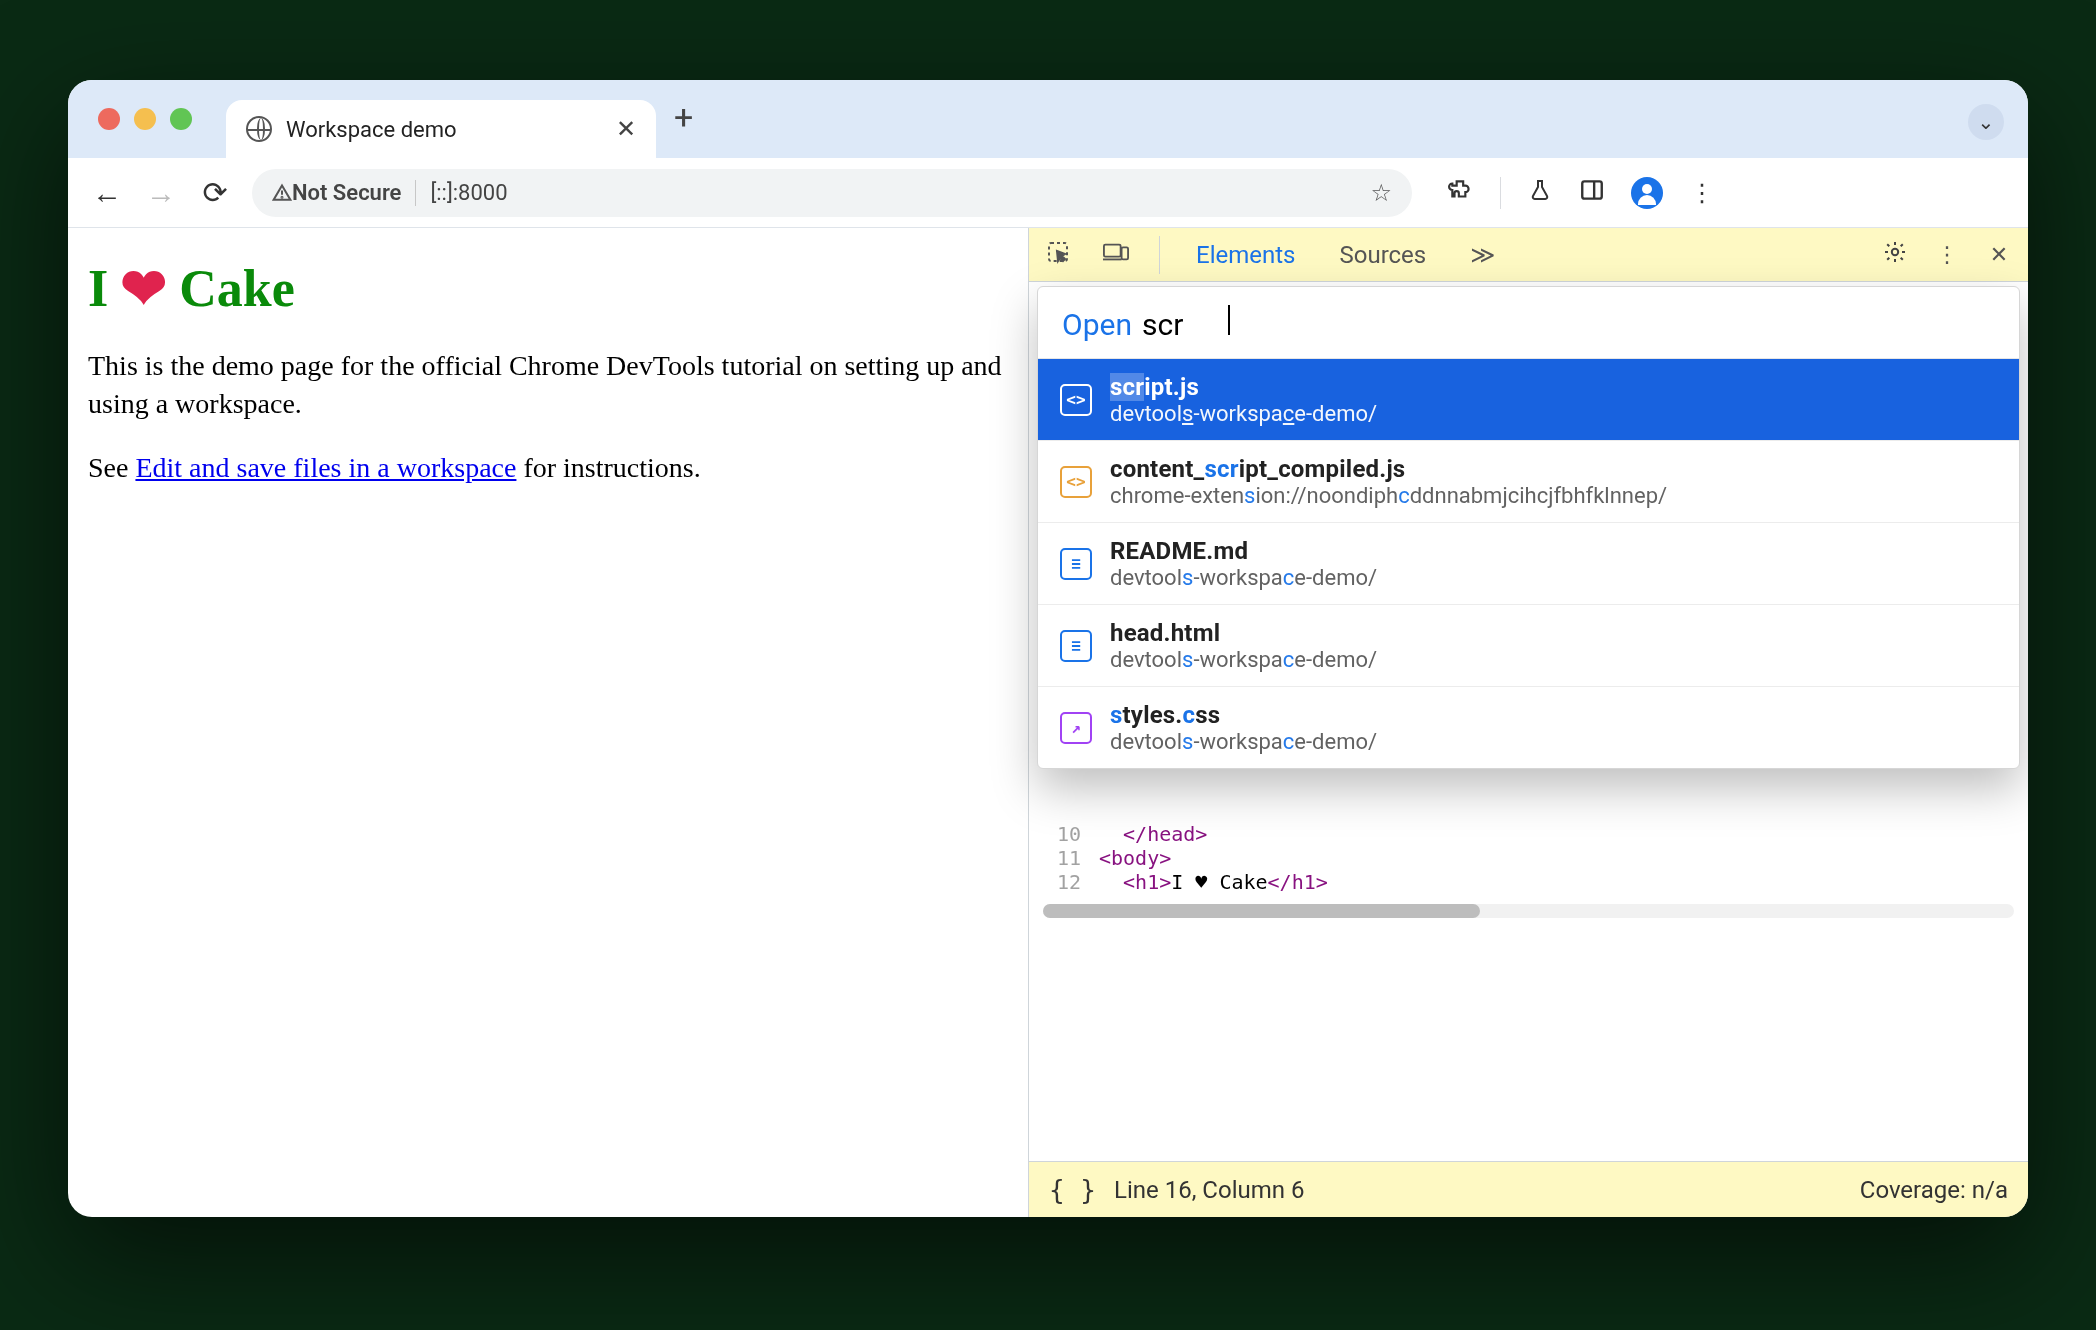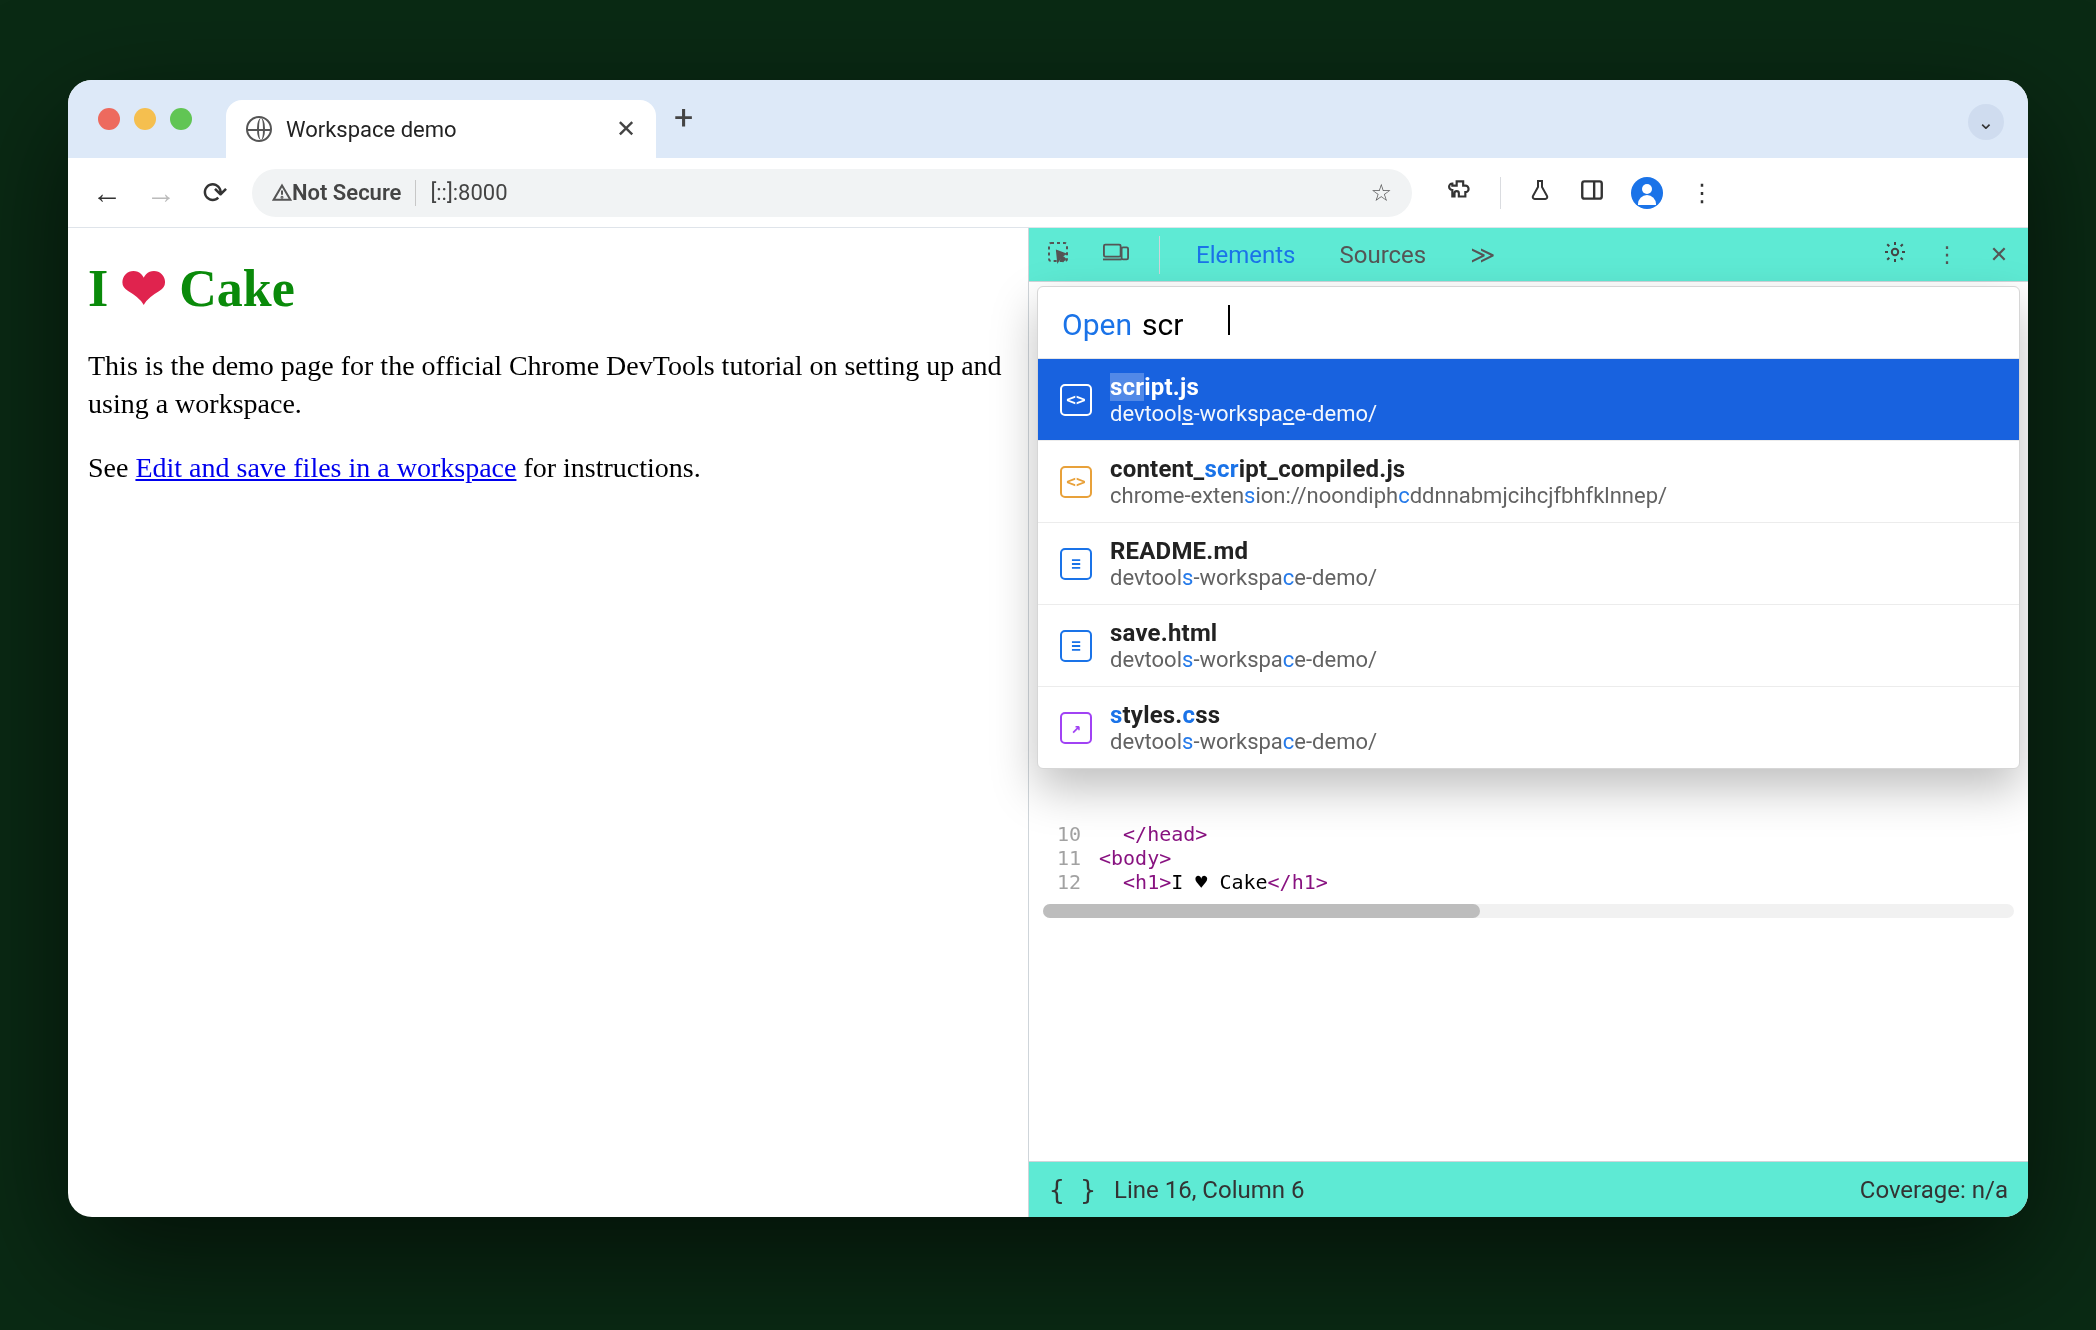--- a/index.html
+++ b/index.html
@@ -69,21 +69,21 @@
   .avatar::before{content:"";position:absolute;left:50%;top:7px;width:10px;height:10px;background:#fff;border-radius:50%;transform:translateX(-50%);}
   .avatar::after{content:"";position:absolute;left:50%;bottom:4px;width:18px;height:10px;background:#fff;border-radius:10px 10px 0 0;transform:translateX(-50%);}
   
   .content{flex:1;display:flex;min-height:0;}
   .page{flex:0 0 960px;padding:28px 20px 20px 20px;font-family:Georgia,serif;}
   .page h1{font-size:52px;font-weight:700;color:#0a8a0a;display:flex;align-items:center;gap:12px;}
   .heart{color:#e0234e;font-size:56px;}
   .page p{font-size:28px;margin-top:26px;line-height:1.35;color:#000;}
   .page a{color:#0000ee;text-decoration:underline;}
   
-  .devtools{flex:1;border-left:1px solid #cfd5da;display:flex;flex-direction:column;min-width:0;position:relative;background:#5eead4;}
+  .devtools{flex:1;border-left:1px solid #cfd5da;display:flex;flex-direction:column;min-width:0;position:relative;background:#fef9c3;}
   .dt-tabs{height:54px;border-bottom:1px solid #cfd5da;display:flex;align-items:center;padding:0 14px;gap:28px;font-size:24px;}
   .dt-tabs .ico{width:30px;font-size:22px;color:#555;text-align:center;}
   .dt-tabs .sepv{width:1px;height:38px;background:#cfd5da;}
   .dt-tab{padding:6px 8px;color:#555;}
   .dt-tab.active{color:#1a73e8;}
   .dt-right{margin-left:auto;display:flex;gap:22px;align-items:center;color:#444;}
   .dt-right .ico{font-size:22px;}
   
   .palette{
     position:absolute; left:8px; right:8px; top:58px;
@@ -279,21 +279,21 @@
             <div class="pal-item">
               <div class="ficon doc">≡</div>
               <div class="pal-text">
                 <div class="pal-name">README.md</div>
                 <div class="pal-sub">devtool<span class="hl">s</span>-workspa<span class="hl">c</span>e-demo/</div>
               </div>
             </div>
             <div class="pal-item">
               <div class="ficon doc">≡</div>
               <div class="pal-text">
-                <div class="pal-name">save.html</div>
+                <div class="pal-name">head.html</div>
                 <div class="pal-sub">devtool<span class="hl">s</span>-workspa<span class="hl">c</span>e-demo/</div>
               </div>
             </div>
             <div class="pal-item">
               <div class="ficon css">↗</div>
               <div class="pal-text">
                 <div class="pal-name"><span class="hl">s</span>tyles.<span class="hl">c</span>ss</div>
                 <div class="pal-sub">devtool<span class="hl">s</span>-workspa<span class="hl">c</span>e-demo/</div>
               </div>
             </div>

